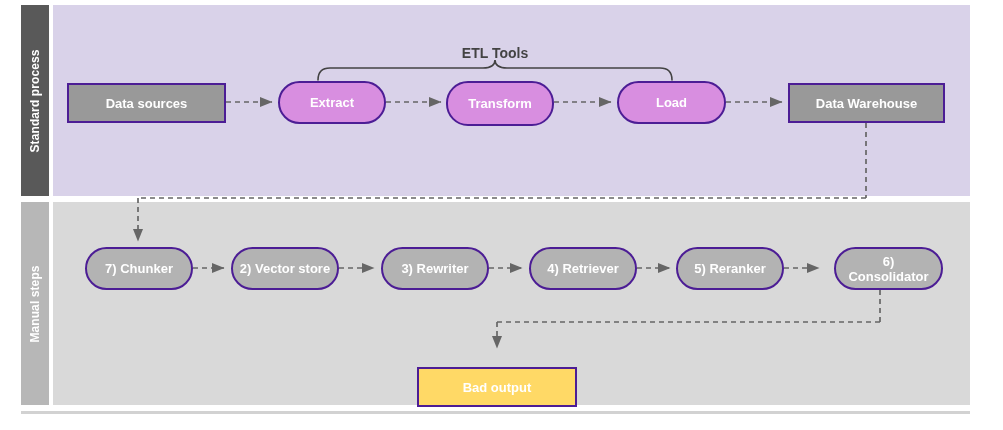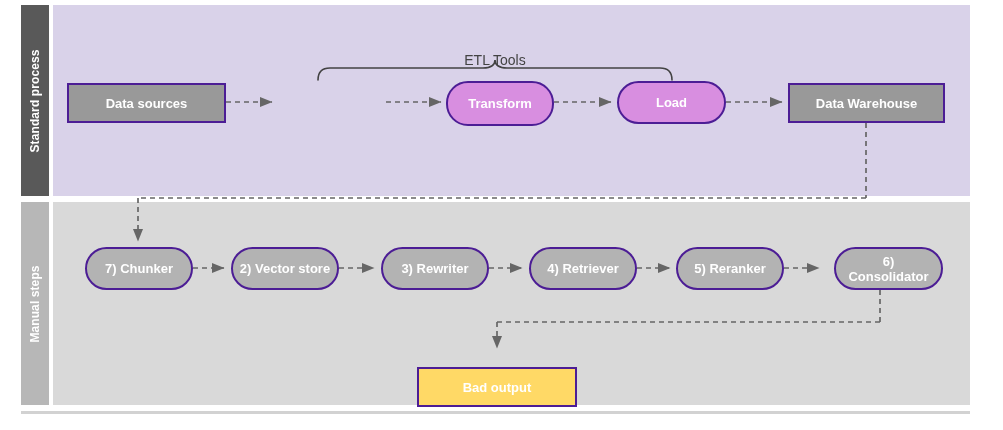--- a/index.html
+++ b/index.html
@@ -92,23 +92,22 @@
   .node.gray-l { background: #b3b3b3; }
   .node.yellow { background: #ffd966; margin-top: 15px; }
 
   
   #etl-label {
     position: absolute;
     left: 395px; top: 45px;
     width: 200px;
     text-align: center;
     font-size: 14px;
-    font-weight: normal;
+    font-weight: bold;
     color: #434343;
-    margin-top: 7px;
   }
 
   svg.edges {
     position: absolute;
     left: 0; top: 0;
     width: 1003px; height: 430px;
     overflow: visible;
     pointer-events: none;
   }
 </style>
@@ -165,20 +164,23 @@
 
     <path d="M318,80 Q318,68 330,68 L483,68 Q495,68 495,60 Q495,68 507,68 L660,68 Q672,68 672,80" stroke="#434343" stroke-width="1.6" fill="none" stroke-linecap="round"></path>
   </svg>
 
   <div id="etl-label">ETL Tools</div>
 
   <div class="node rect gray" style="left:67px;  top:83px;  width:159px; height:40px;">
     <span>Data sources</span>
   </div>
 
+  <div class="node pill purple" style="left:278px; top:81px; width:108px; height:43px;">
+    <span>Extract</span>
+  </div>
 
   <div class="node pill purple" style="left:446px; top:81px; width:108px; height:45px;">
     <span>Transform</span>
   </div>
 
   <div class="node pill purple" style="left:617px; top:81px; width:109px; height:43px;">
     <span>Load</span>
   </div>
 
   <div class="node rect gray" style="left:788px; top:83px; width:157px; height:40px;">

